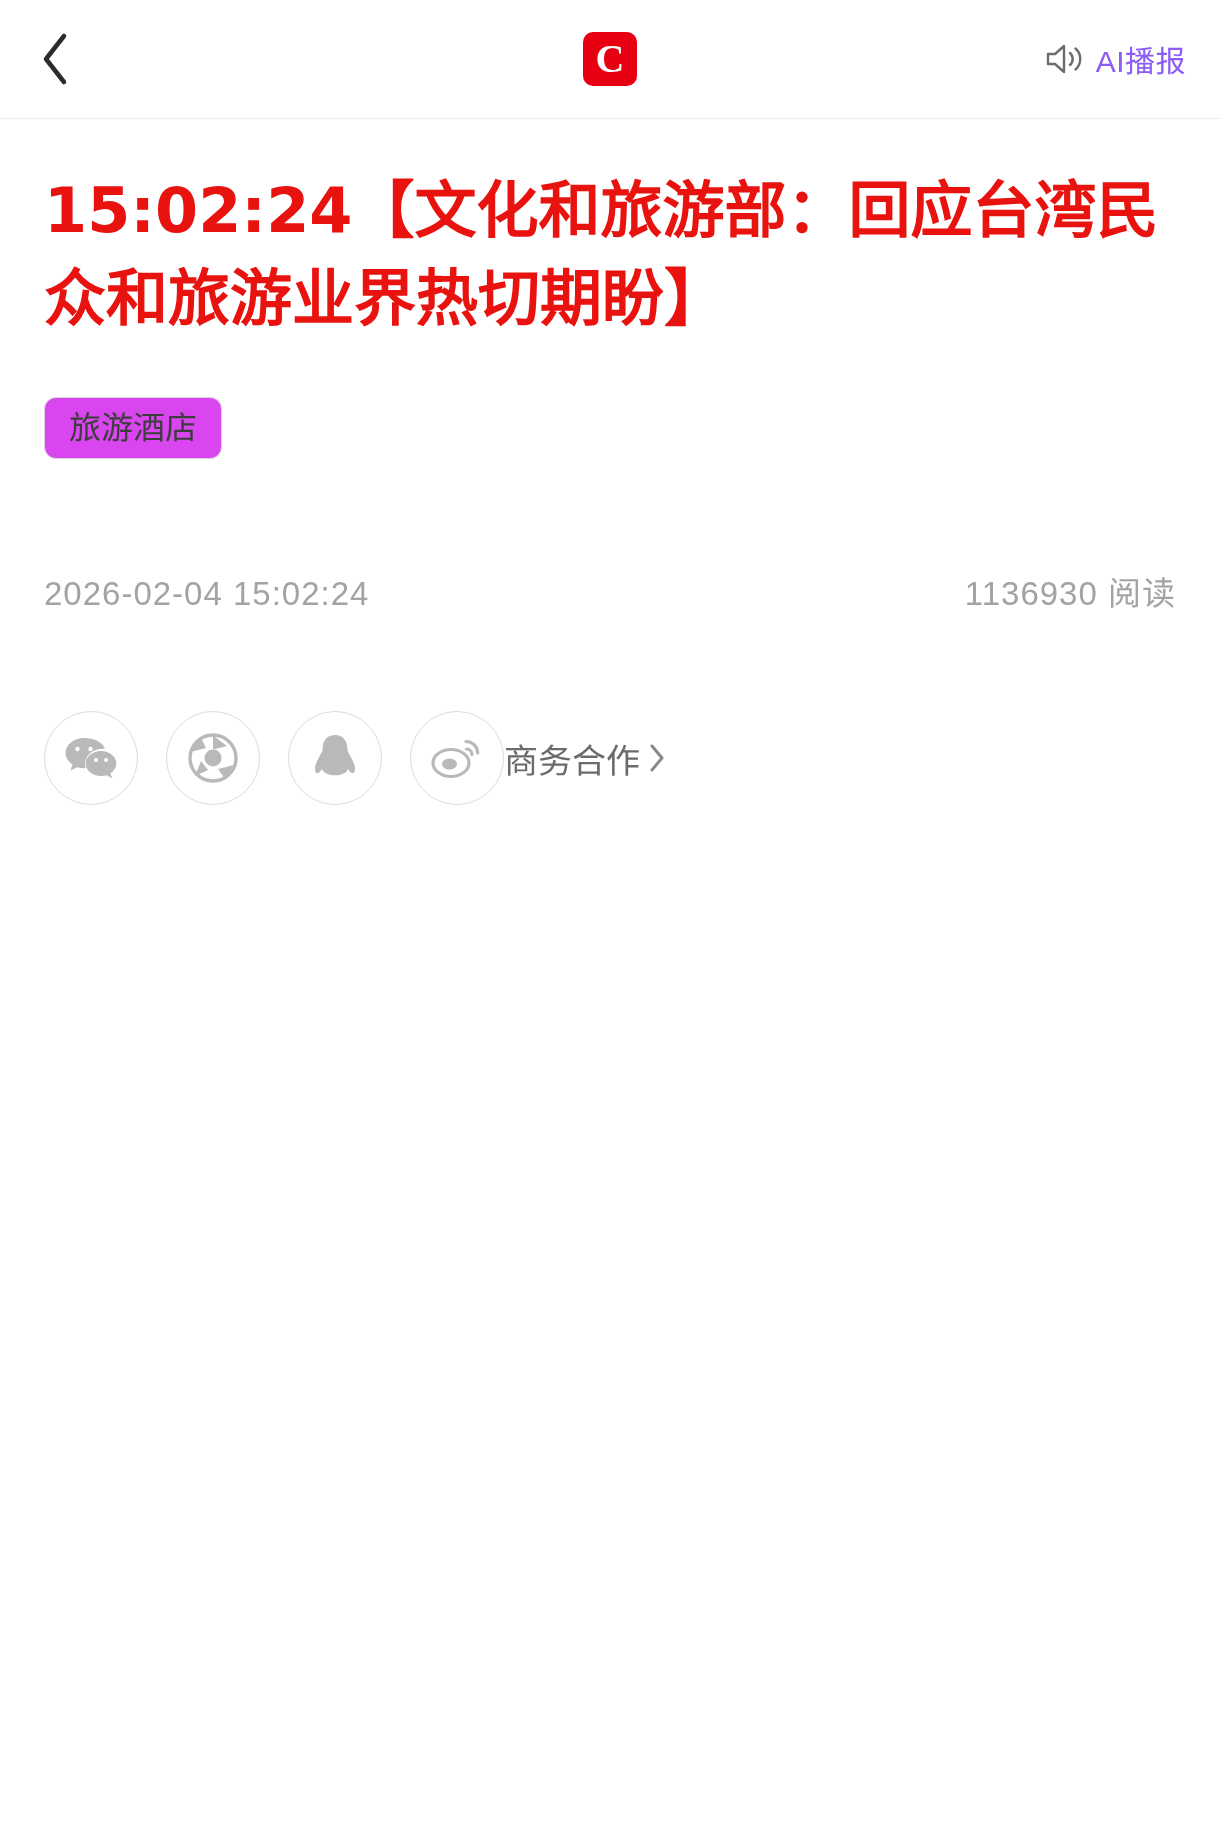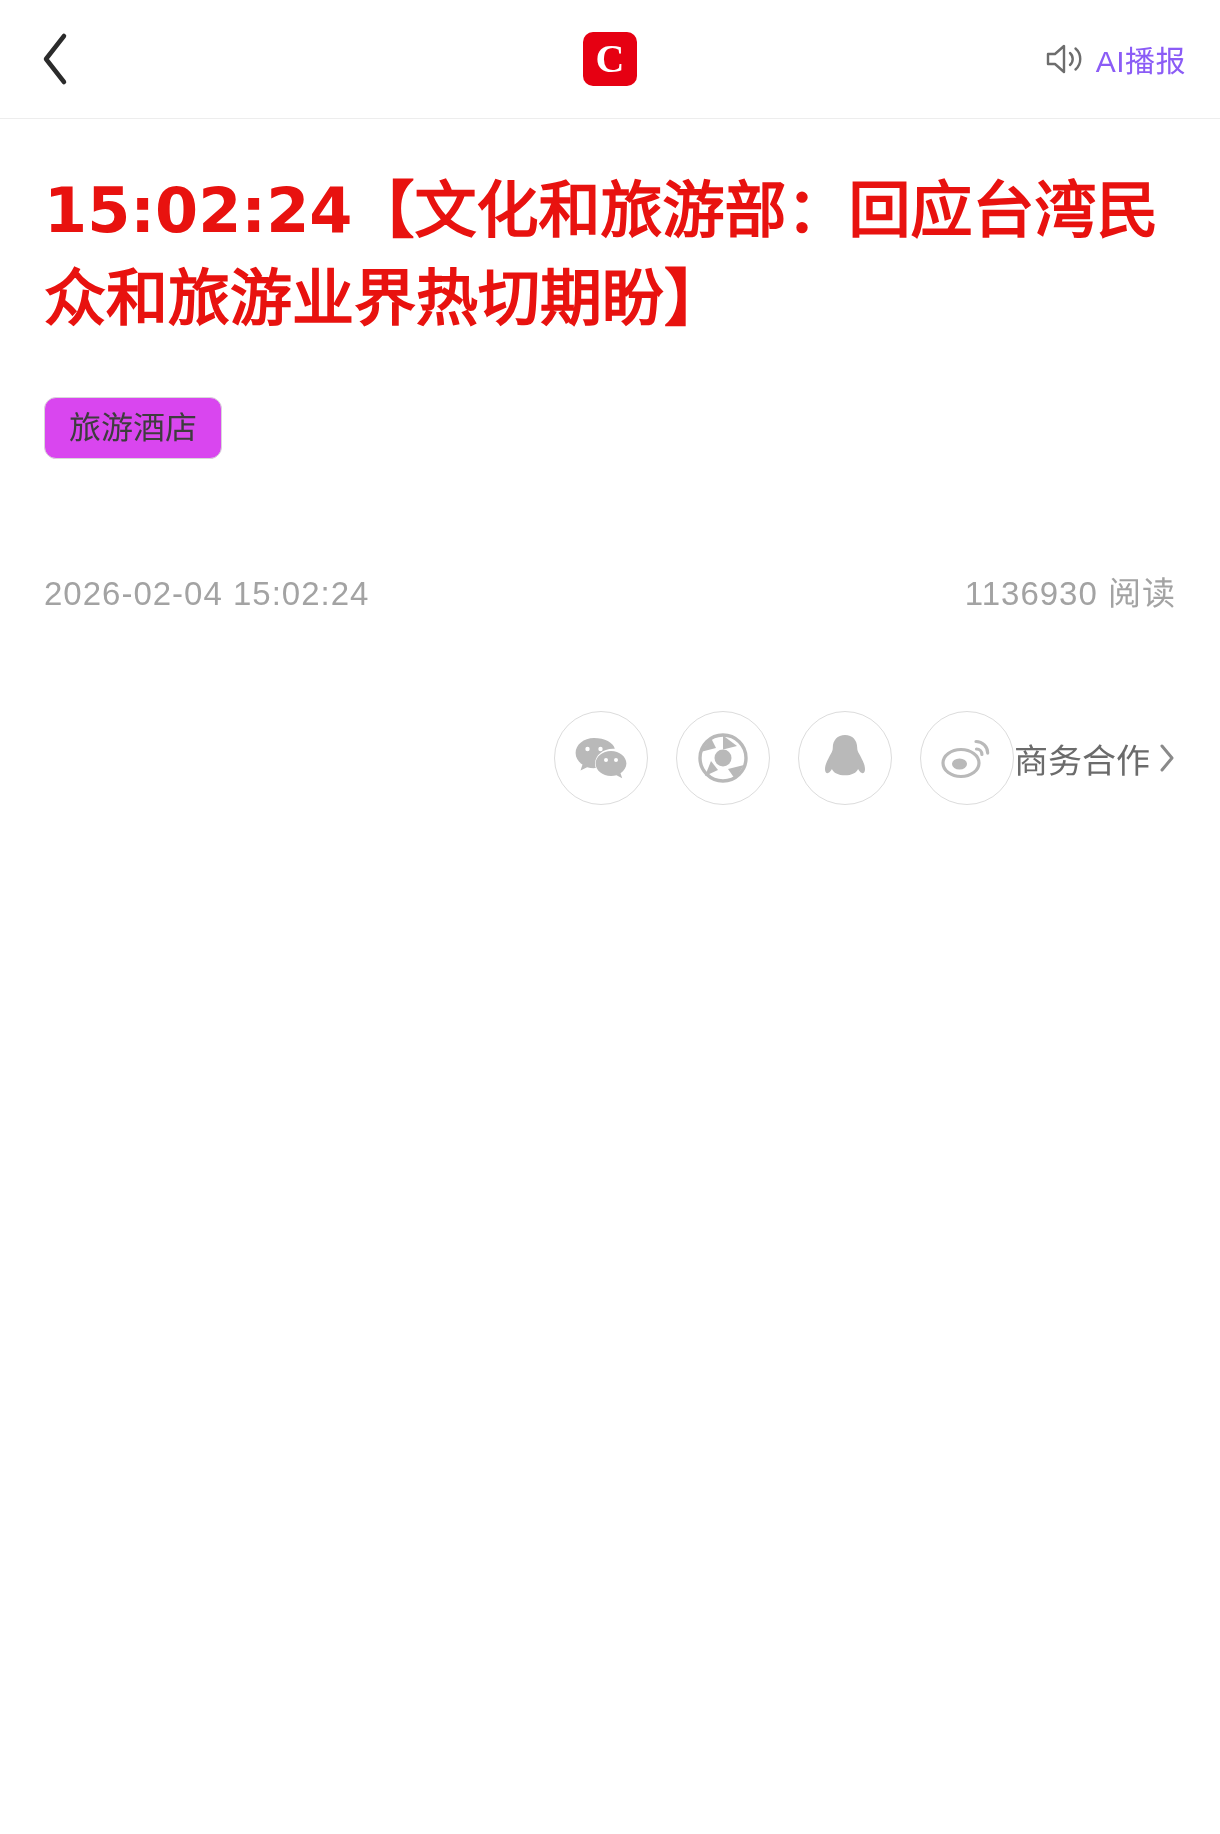--- a/index.html
+++ b/index.html
@@ -152,21 +152,21 @@
   .meta-reads {
     color: #a3a3a3;
     margin-top: 48px;
   }
 
   
   .share-row {
     margin-top: 96px;
     display: flex;
     align-items: center;
-    justify-content: flex-end;
+    justify-content: flex-start;
     padding-bottom: 70px;
   }
   .share-icons {
     display: flex;
     align-items: center;
     gap: 28px;
   }
   .share-btn {
     width: 92px;
     height: 92px;

